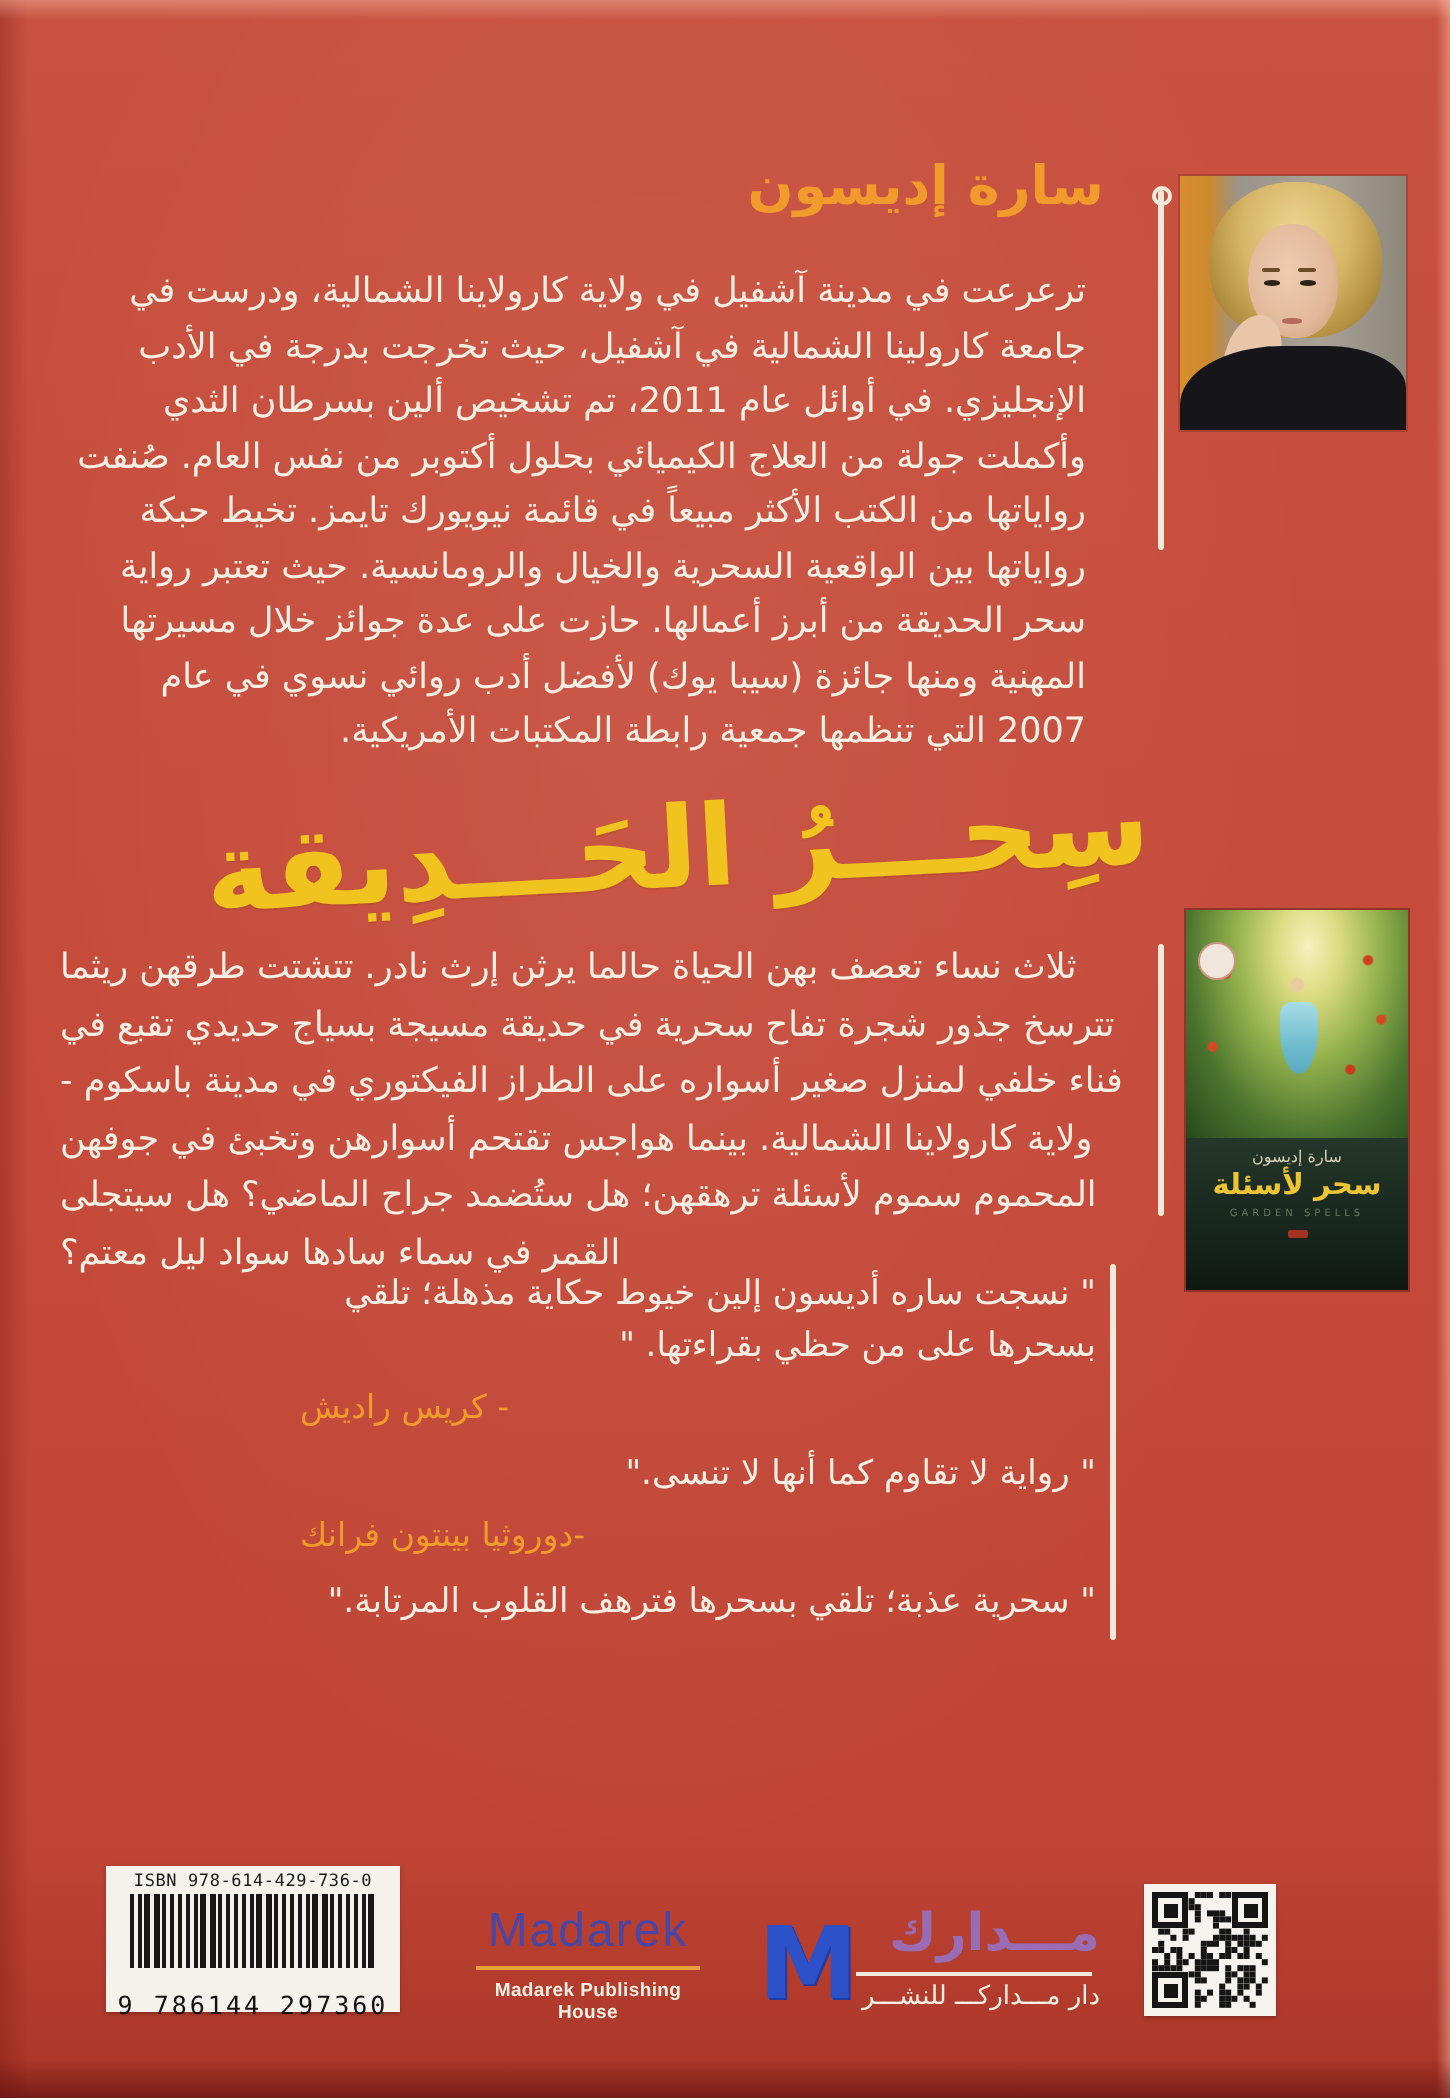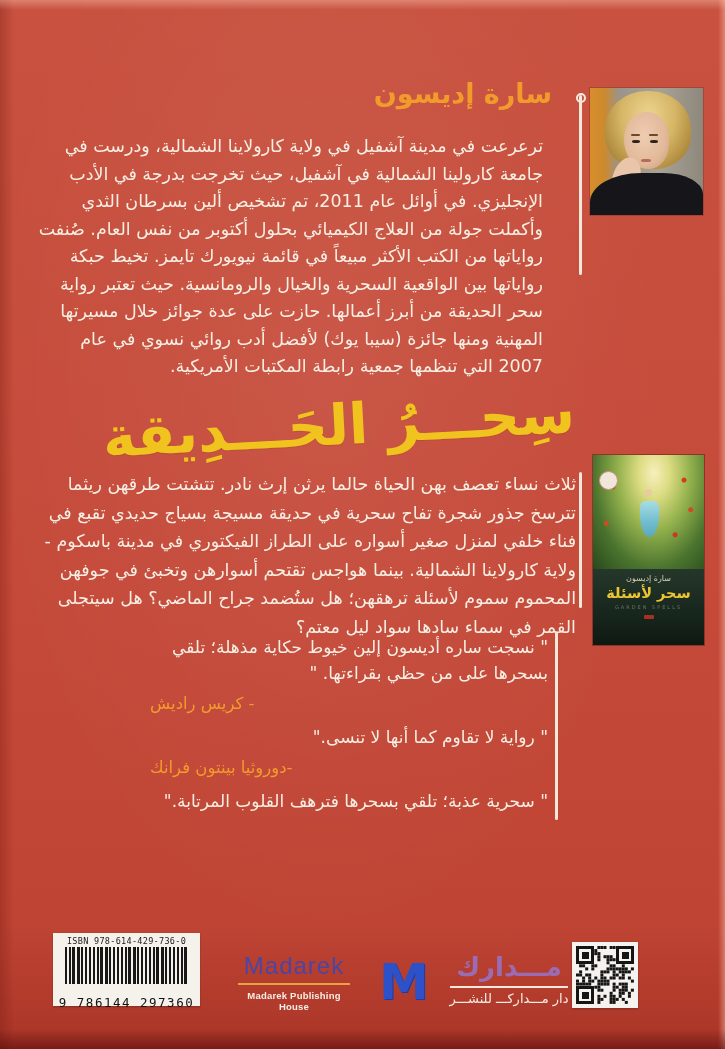--- a/index.html
+++ b/index.html
@@ -56,21 +56,21 @@
   
   .big-title{
     top:380px;right:150px;direction:rtl;white-space:nowrap;
     color:#f0c31f;font-size:56px;font-weight:bold;
     transform:rotate(-3deg);transform-origin:100% 50%;
     text-shadow:0 1px 0 rgba(120,60,0,.15);
   }
 
   
   .synopsis{
-    left:30px;top:470px;width:546px;direction:rtl;text-align:right;
+    left:30px;top:470px;width:546px;direction:rtl;text-align:left;
     color:#f7efe3;font-size:17.5px;line-height:28.5px;
   }
 
   
   .thumb{left:593px;top:455px;width:111px;height:190px;box-shadow:0 0 0 1px rgba(40,10,5,.35);}
   .thumb .art{position:relative;width:100%;height:60%;overflow:hidden;
     background:
       radial-gradient(circle 3px at 18% 28%, #cf3d1d 0 2px, rgba(0,0,0,0) 3px),
       radial-gradient(circle 3px at 82% 22%, #cf3d1d 0 2px, rgba(0,0,0,0) 3px),
       radial-gradient(circle 3px at 88% 48%, #d24a20 0 2px, rgba(0,0,0,0) 3px),
@@ -106,21 +106,21 @@
 
   .madarek-en{left:235px;top:952px;width:118px;text-align:center;}
   .madarek-en .name{font-family:"Liberation Sans",sans-serif;font-size:24px;color:#4946a5;letter-spacing:1px;}
   .madarek-en .rule{width:112px;height:2px;background:#e8a33c;margin:3px auto 5px;}
   .madarek-en .sub{font-family:"Liberation Sans",sans-serif;font-size:9.5px;color:#f6efe4;font-weight:bold;letter-spacing:.2px;}
 
   .m-mono{left:375px;top:954px;width:58px;height:56px;text-align:center;
     font-family:"DejaVu Sans",sans-serif;font-size:50px;line-height:56px;font-weight:bold;color:#2c51c9;
     text-shadow:1px 1px 0 #1d3da5;}
 
-  .madarek-ar{left:446px;top:950px;width:126px;text-align:center;direction:rtl;}
+  .madarek-ar{left:424px;top:950px;width:126px;text-align:right;direction:rtl;}
   .madarek-ar .name{font-size:26px;color:#9a6cb4;font-weight:bold;line-height:34px;}
   .madarek-ar .rule{width:118px;height:1.5px;background:#f2e9dc;margin:2px auto 3px;}
   .madarek-ar .sub{font-size:13px;color:#f6efe4;letter-spacing:1px;}
 
   .qr{left:572px;top:942px;width:66px;height:66px;background:#f6f3ee;box-shadow:0 1px 2px rgba(0,0,0,.25);}
   .qr .grid{position:absolute;left:4px;top:4px;width:58px;height:58px;}
   .qr .finder{position:absolute;width:12px;height:12px;border:3px solid #151515;background:#f6f3ee;}
   .qr .finder::after{content:"";position:absolute;left:2.5px;top:2.5px;width:7px;height:7px;background:#151515;}
   .qr .f-tl{left:0;top:0;} .qr .f-tr{right:0;top:0;} .qr .f-bl{left:0;bottom:0;}
   .qr .mods{position:absolute;left:0;top:0;width:3px;height:3px;background:transparent;}

